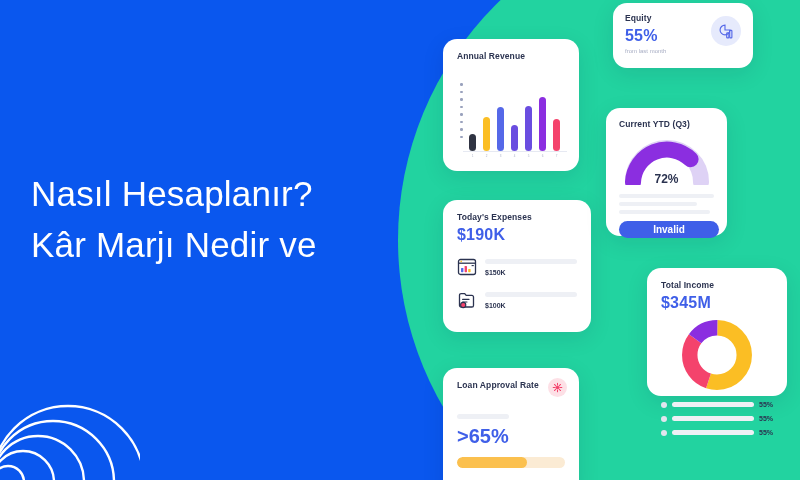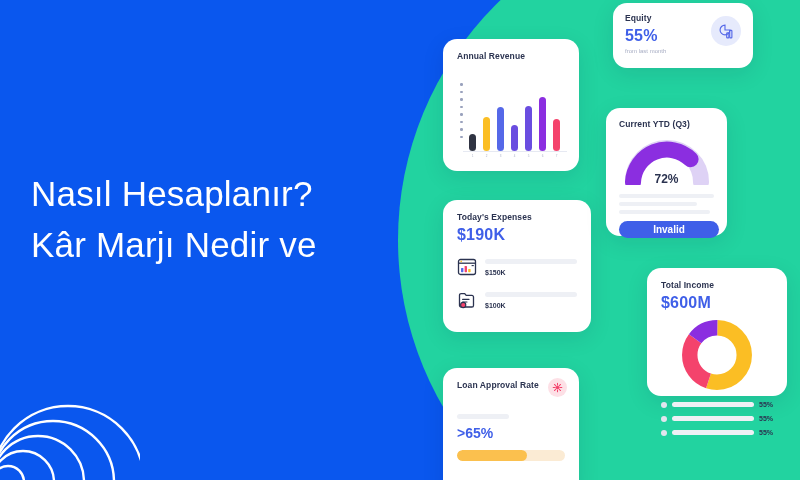--- a/index.html
+++ b/index.html
@@ -66,21 +66,21 @@
   .exp-amt{font-size:7px;font-weight:700;color:#2b3350;margin-top:5px;}
 
   
   #card-loan{left:443px;top:368px;width:136px;height:126px;}
   #card-loan .inner{padding:12px 14px 0 14px;position:relative;}
   .loan-badge{
     position:absolute;right:12px;top:10px;width:19px;height:19px;border-radius:50%;
     background:#fde0e6;display:flex;align-items:center;justify-content:center;
   }
   .loan-ghost{width:52px;height:5px;border-radius:3px;background:#eef0f5;margin-top:24px;}
-  .loan-pct{font-size:14px;font-weight:700;color:#3f5fe8;margin-top:6px;}
+  .loan-pct{font-size:20px;font-weight:700;color:#3f5fe8;margin-top:6px;}
   .loan-track{margin-top:9px;width:108px;height:11px;border-radius:7px;background:#fbebd4;overflow:hidden;}
   .loan-fill{height:100%;width:65%;border-radius:7px;background:#fbc04e;}
 
   
   #card-equity{left:613px;top:3px;width:140px;height:65px;}
   #card-equity .inner{padding:10px 12px;position:relative;height:100%;box-sizing:border-box;}
   .equity-sub{font-size:6px;color:#a8aec4;margin-top:3px;}
   .equity-badge{
     position:absolute;right:12px;top:13px;width:30px;height:30px;border-radius:50%;
     background:#e6eafc;display:flex;align-items:center;justify-content:center;
@@ -262,21 +262,21 @@
         <div class="ytd-line" style="width:82%"></div>
         <div class="ytd-line" style="width:96%"></div>
       </div>
       <button class="btn-invalid">Invalid</button>
     </div>
   </div>
 
   <div class="card" id="card-income">
     <div class="inner">
       <div class="card-title">Total Income</div>
-      <div class="card-value">$600M</div>
+      <div class="card-value">$345M</div>
 
       <div class="donut">
         <svg width="72" height="72" viewBox="0 0 42 42">
           <circle cx="21" cy="21" r="15.9" fill="none" stroke="#fbbe24" stroke-width="9" stroke-dasharray="55 45" stroke-dashoffset="25"></circle>
           <circle cx="21" cy="21" r="15.9" fill="none" stroke="#f4436c" stroke-width="9" stroke-dasharray="30 70" stroke-dashoffset="70"></circle>
           <circle cx="21" cy="21" r="15.9" fill="none" stroke="#8b2ee0" stroke-width="9" stroke-dasharray="15 85" stroke-dashoffset="40"></circle>
         </svg>
       </div>
 
       <div class="legend">

